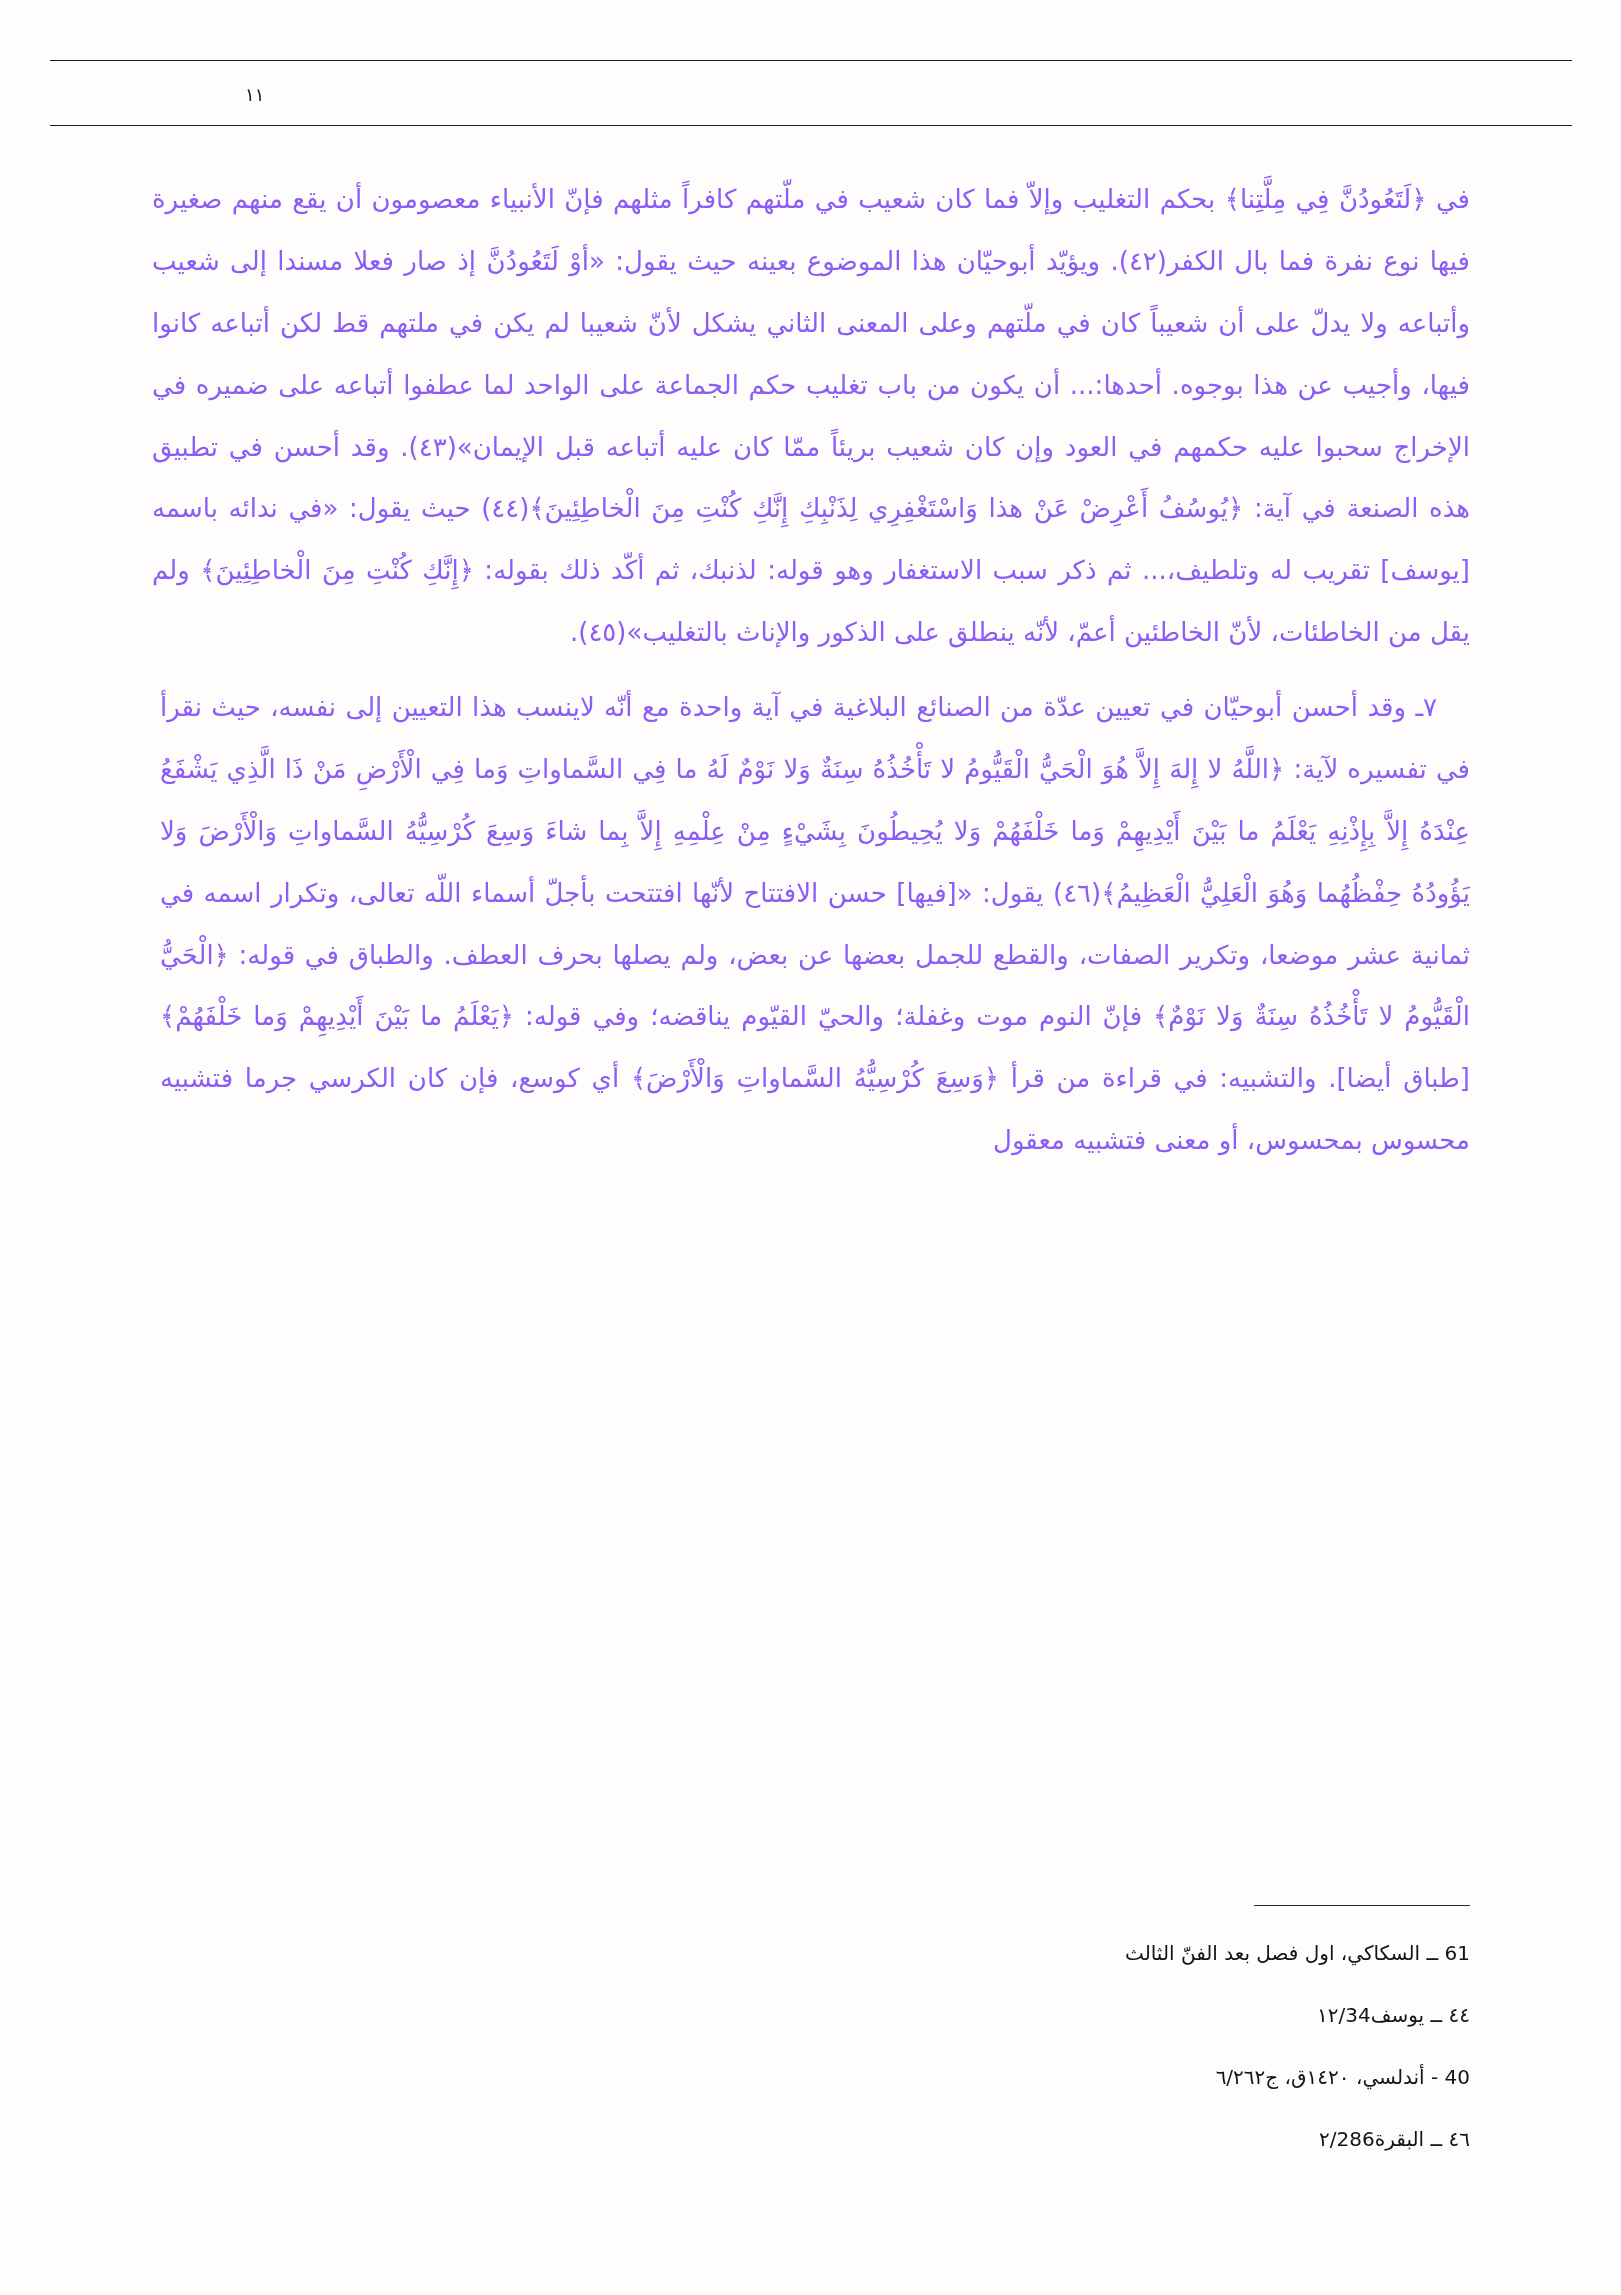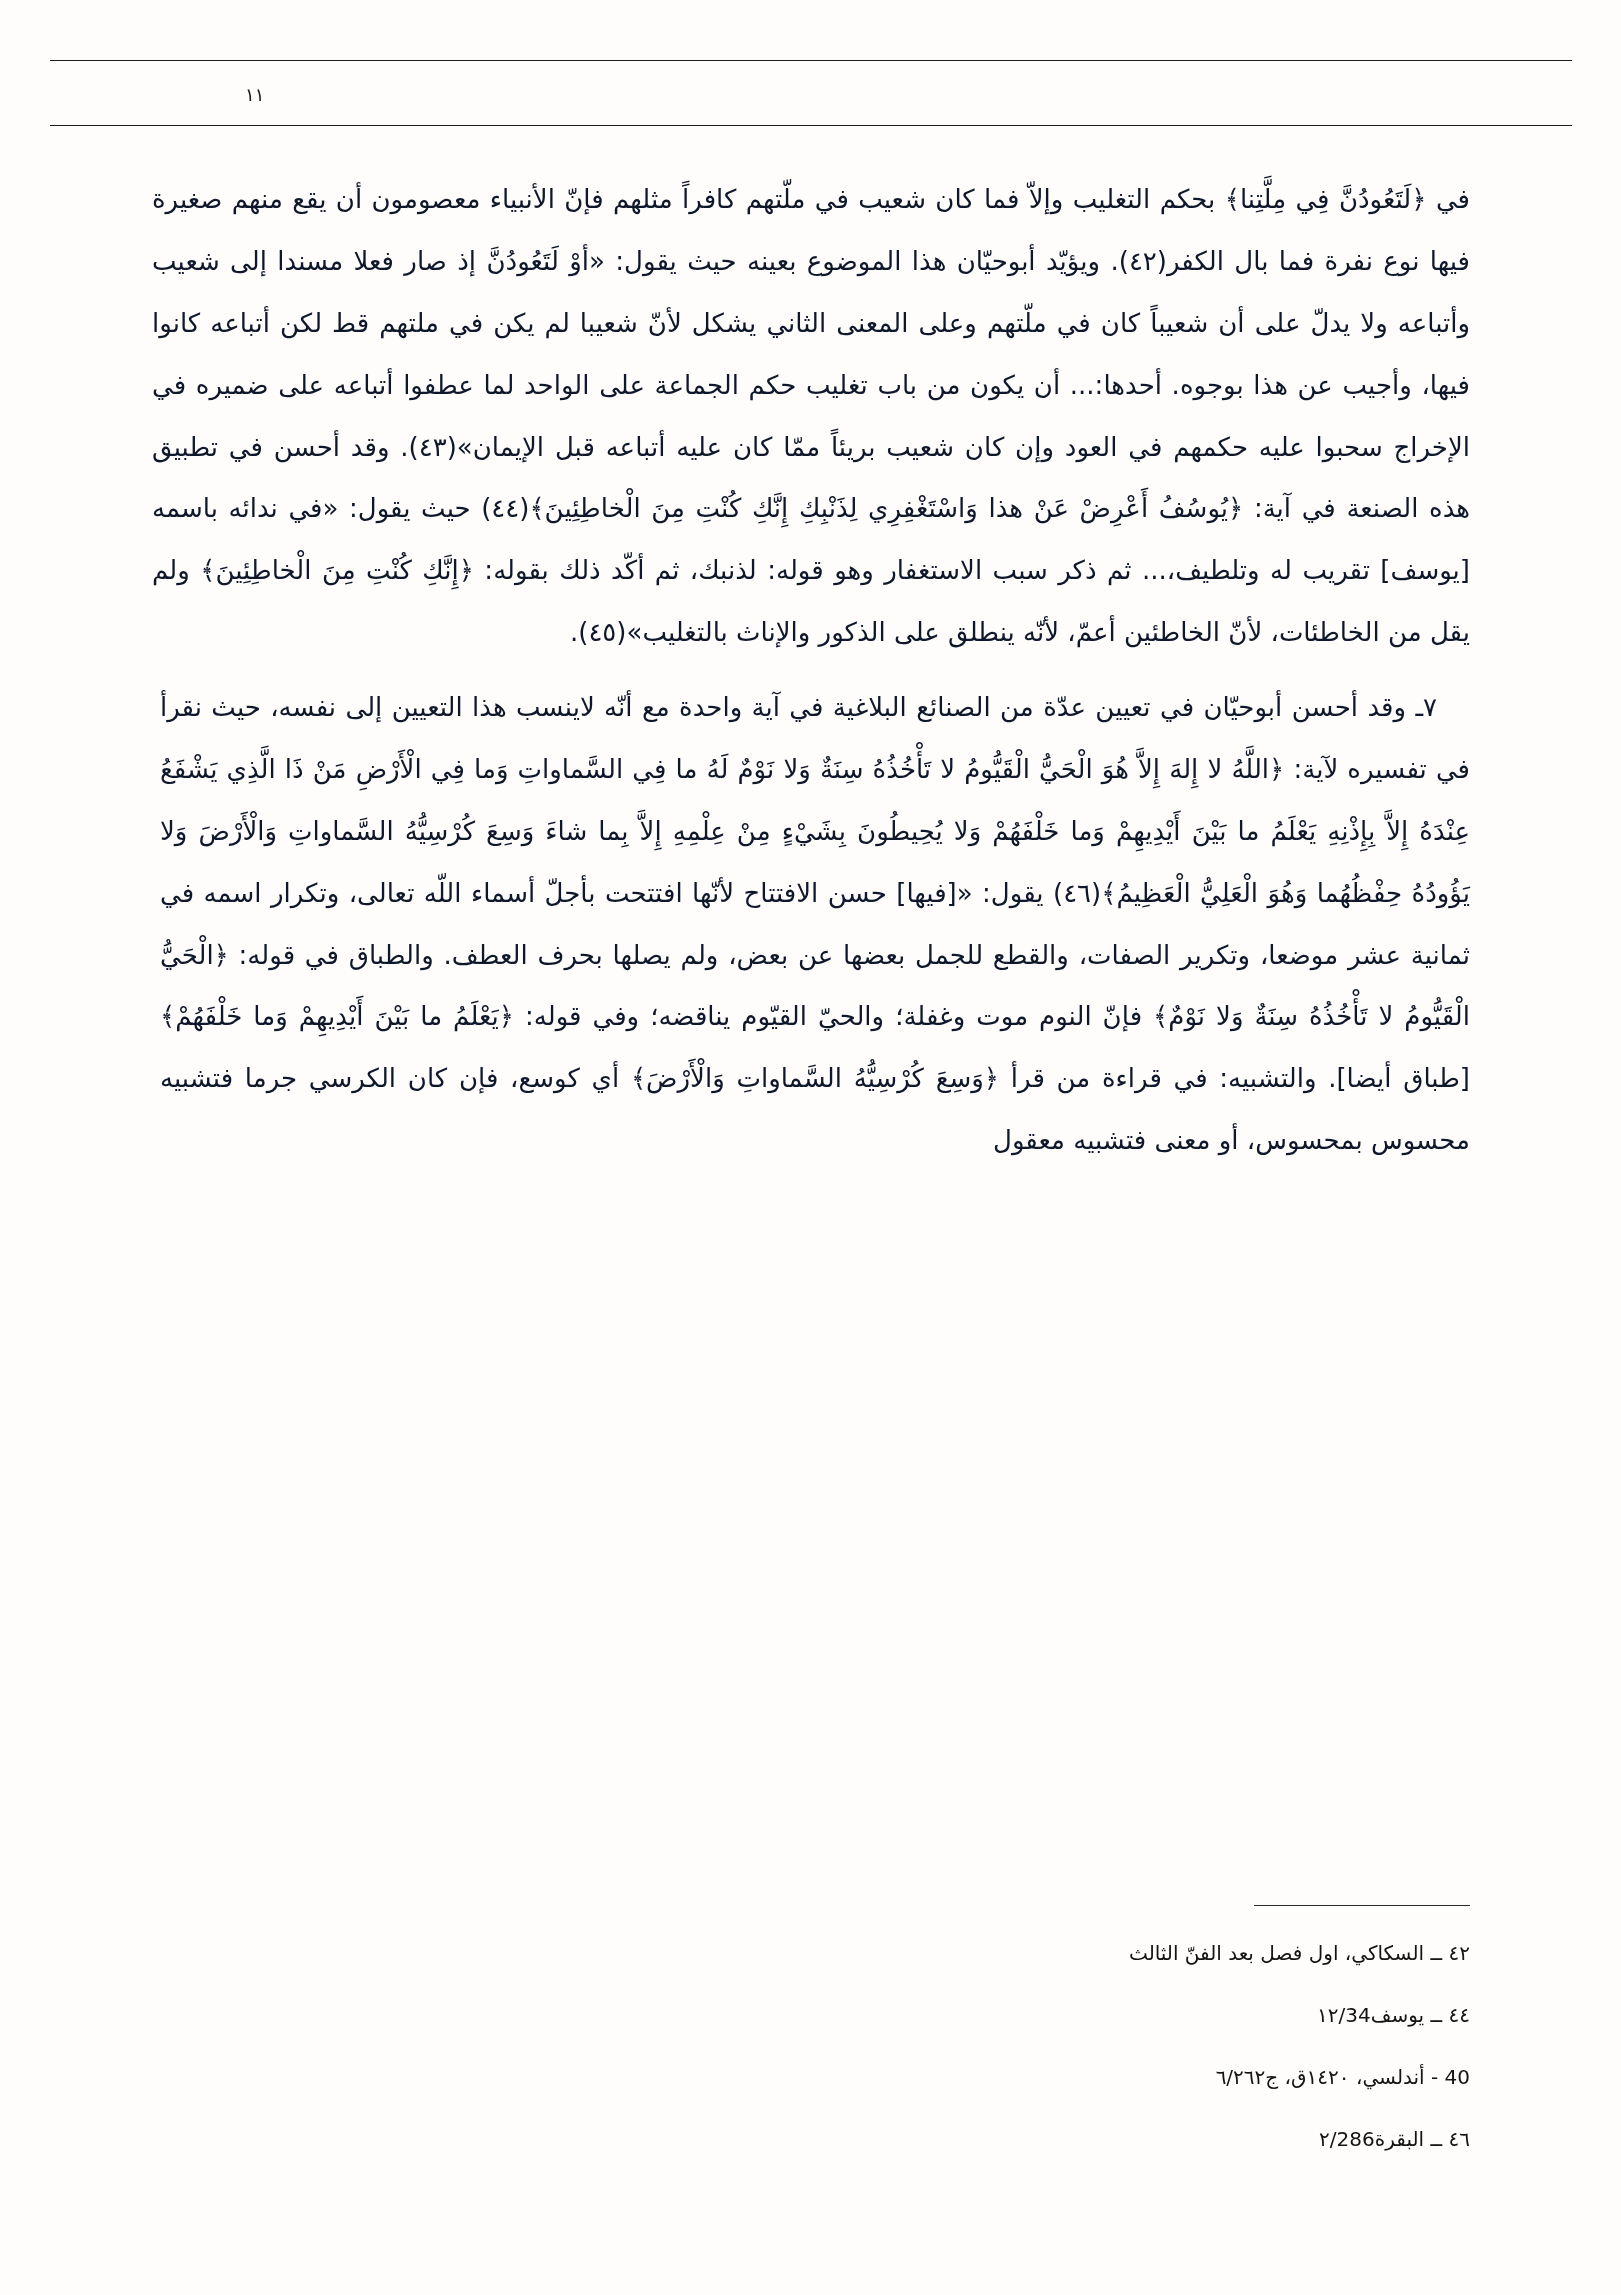--- a/index.html
+++ b/index.html
@@ -64,21 +64,21 @@
     top: 169px;
     right: 152px;
     left: 152px;
     direction: rtl;
     text-align: justify;
   }
   .body-text p {
     font-size: 26px;
     line-height: 2.38;
     text-align: justify;
-    color: #0f172a;
+    color: #8b5cf6;
   }
   .body-text p.para-numbered {
     margin-top: 13px;
     text-indent: 33px;
     margin-left: 8px;
   }
 
   
   .footnotes {
     position: absolute;
@@ -114,20 +114,20 @@
 
   <div class="header-rule header-rule-bottom"></div>
 
   <main class="body-text" dir="rtl">
     <p class="para-plain">في ﴿لَتَعُودُنَّ فِي مِلَّتِنا﴾ بحكم التغليب وإلاّ فما كان شعيب في ملّتهم كافراً مثلهم فإنّ الأنبياء معصومون أن يقع منهم صغيرة فيها نوع نفرة فما بال الكفر(٤٢). ويؤيّد أبوحيّان هذا الموضوع بعينه حيث يقول: «أوْ لَتَعُودُنَّ إذ صار فعلا مسندا إلى شعيب وأتباعه ولا يدلّ على أن شعيباً كان في ملّتهم وعلى المعنى الثاني يشكل لأنّ شعيبا لم يكن في ملتهم قط لكن أتباعه كانوا فيها، وأجيب عن هذا بوجوه. أحدها:... أن يكون من باب تغليب حكم الجماعة على الواحد لما عطفوا أتباعه على ضميره في الإخراج سحبوا عليه حكمهم في العود وإن كان شعيب بريئاً ممّا كان عليه أتباعه قبل الإيمان»(٤٣). وقد أحسن في تطبيق هذه الصنعة في آية: ﴿يُوسُفُ أَعْرِضْ عَنْ هذا وَاسْتَغْفِرِي لِذَنْبِكِ إِنَّكِ كُنْتِ مِنَ الْخاطِئِينَ﴾(٤٤) حيث يقول: «في ندائه باسمه [يوسف] تقريب له وتلطيف،... ثم ذكر سبب الاستغفار وهو قوله: لذنبك، ثم أكّد ذلك بقوله: ﴿إِنَّكِ كُنْتِ مِنَ الْخاطِئِينَ﴾ ولم يقل من الخاطئات، لأنّ الخاطئين أعمّ، لأنّه ينطلق على الذكور والإناث بالتغليب»(٤٥).</p>
     <p class="para-numbered">٧ـ وقد أحسن أبوحيّان في تعيين عدّة من الصنائع البلاغية في آية واحدة مع أنّه لاينسب هذا التعيين إلى نفسه، حيث نقرأ في تفسيره لآية: ﴿اللَّهُ لا إِلهَ إِلاَّ هُوَ الْحَيُّ الْقَيُّومُ لا تَأْخُذُهُ سِنَةٌ وَلا نَوْمٌ لَهُ ما فِي السَّماواتِ وَما فِي الْأَرْضِ مَنْ ذَا الَّذِي يَشْفَعُ عِنْدَهُ إِلاَّ بِإِذْنِهِ يَعْلَمُ ما بَيْنَ أَيْدِيهِمْ وَما خَلْفَهُمْ وَلا يُحِيطُونَ بِشَيْءٍ مِنْ عِلْمِهِ إِلاَّ بِما شاءَ وَسِعَ كُرْسِيُّهُ السَّماواتِ وَالْأَرْضَ وَلا يَؤُودُهُ حِفْظُهُما وَهُوَ الْعَلِيُّ الْعَظِيمُ﴾(٤٦) يقول: «[فيها] حسن الافتتاح لأنّها افتتحت بأجلّ أسماء اللّه تعالى، وتكرار اسمه في ثمانية عشر موضعا، وتكرير الصفات، والقطع للجمل بعضها عن بعض، ولم يصلها بحرف العطف. والطباق في قوله: ﴿الْحَيُّ الْقَيُّومُ لا تَأْخُذُهُ سِنَةٌ وَلا نَوْمٌ﴾ فإنّ النوم موت وغفلة؛ والحيّ القيّوم يناقضه؛ وفي قوله: ﴿يَعْلَمُ ما بَيْنَ أَيْدِيهِمْ وَما خَلْفَهُمْ﴾ [طباق أيضا]. والتشبيه: في قراءة من قرأ ﴿وَسِعَ كُرْسِيُّهُ السَّماواتِ وَالْأَرْضَ﴾ أي كوسع، فإن كان الكرسي جرما فتشبيه محسوس بمحسوس، أو معنى فتشبيه معقول</p>
   </main>
 
   <footer class="footnotes" dir="rtl">
     <div class="footnote-separator"></div>
-    <div class="footnote">٤٢ ــ السكاكي، اول فصل بعد الفنّ الثالث</div>
+    <div class="footnote">61 ــ السكاكي، اول فصل بعد الفنّ الثالث</div>
     <div class="footnote">٤٤ ــ يوسف١٢/34</div>
     <div class="footnote">40 - أندلسي، ١٤٢٠ق، ج٦/٢٦٢</div>
     <div class="footnote">٤٦ ــ البقرة٢/286</div>
   </footer>
 
 </div>
 
 
 </body></html>

